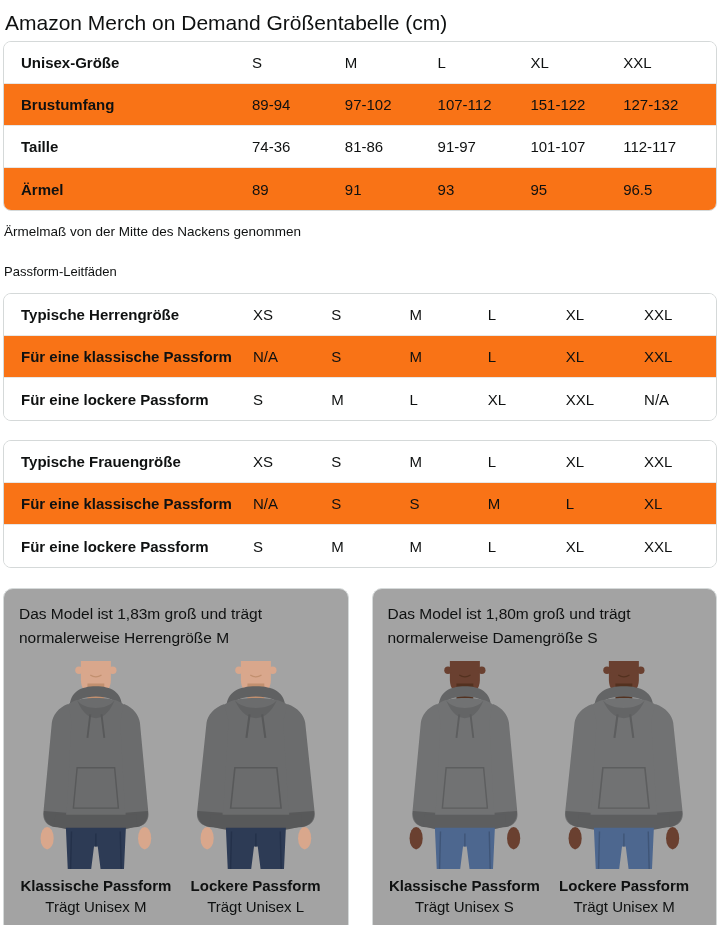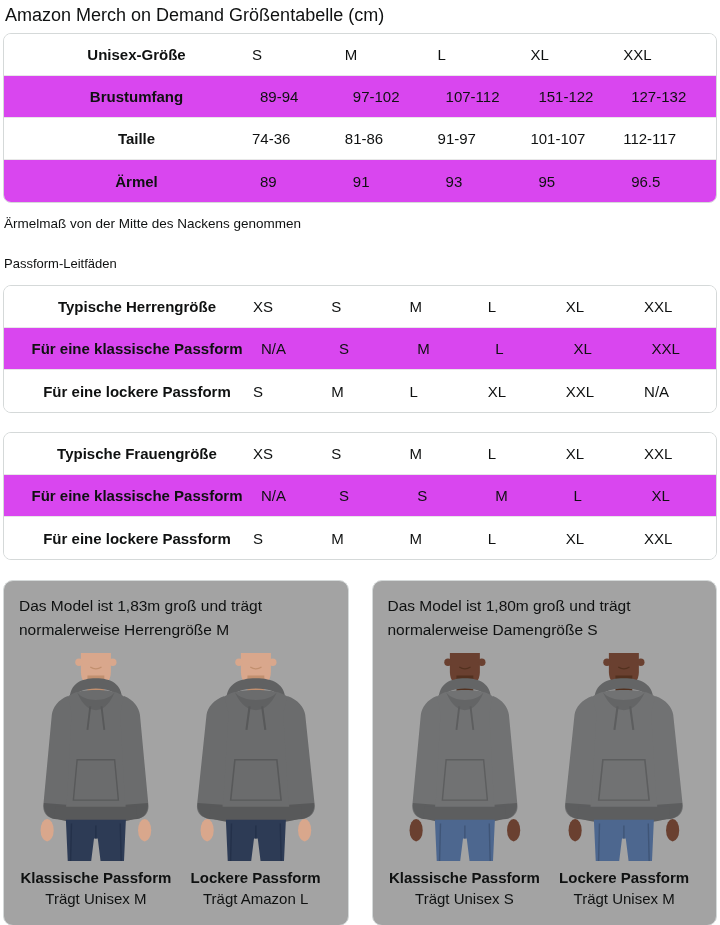--- a/index.html
+++ b/index.html
@@ -5,36 +5,36 @@
   * { margin:0; padding:0; box-sizing:border-box; }
   html,body { background:#ffffff; }
   body {
     width:720px; height:925px;
     font-family:"Liberation Sans","DejaVu Sans",sans-serif;
     color:#0f1111;
     padding:2px 3px 0 3px;
     overflow:hidden;
   }
   .page-title {
-    font-size:18px; line-height:18px; margin:4px 0 9px 2px; color:#0f1111;
+    font-size:21px; line-height:18px; margin:12px 0 9px 2px; color:#0f1111;
   }
   .tbl {
     border:1px solid #d5d9d9; border-radius:8px; overflow:hidden;
     background:#fff;
   }
   .trow {
     display:grid; align-items:center; height:42px;
     border-bottom:1px solid #e7e7e7; background:#fff;
   }
   .trow:last-child { border-bottom:none; }
-  .trow.stripe { background:#d946ef;gap:8px; }
+  .trow.stripe { background:#f97316; }
   .tbl-sizes .trow { grid-template-columns:248px repeat(5,1fr); }
   .tbl-fit   .trow { grid-template-columns:249px repeat(5,1fr) 0.92fr; }
   .cell { font-size:15px; color:#0f1111; white-space:nowrap; }
-  .cell.lbl { font-weight:700; padding-left:17px;text-align:center; }
+  .cell.lbl { font-weight:700; padding-left:17px; }
   .footnote { font-size:13.5px; color:#0f1111; margin:12px 0 0 1px; line-height:17px; }
   .section-title { font-size:13px; color:#0f1111; margin:23px 0 12px 1px; line-height:18px; }
   .tbl + .tbl { margin-top:19px; }
 
   .cards { display:flex; gap:23px; margin-top:20px; }
   .card {
     flex:1 1 0; border:1px solid #d5d9d9; border-radius:10px;
     padding:13px 15px 10px 15px; background:#a3a3a3; height:346px;
   }
   .card-desc { font-size:15.5px; line-height:24px; color:#0f1111; }
@@ -195,21 +195,21 @@
             <use href="#sym-model"></use>
           </svg>
         <div class="cap-bold">Klassische Passform</div>
         <div class="cap">Trägt Unisex M</div>
       </div>
       <div class="figure">
         <svg class="model-img men loose" viewBox="0 0 164 222">
             <use href="#sym-model"></use>
           </svg>
         <div class="cap-bold">Lockere Passform</div>
-        <div class="cap">Trägt Amazon L</div>
+        <div class="cap">Trägt Unisex L</div>
       </div>
     </div>
   </div>
 
   <div class="card">
     <div class="card-desc">Das Model ist 1,80m groß und trägt normalerweise Damengröße S</div>
     <div class="figures">
       <div class="figure">
         <svg class="model-img women classic" viewBox="0 0 164 222">
             <use href="#sym-model"></use>

